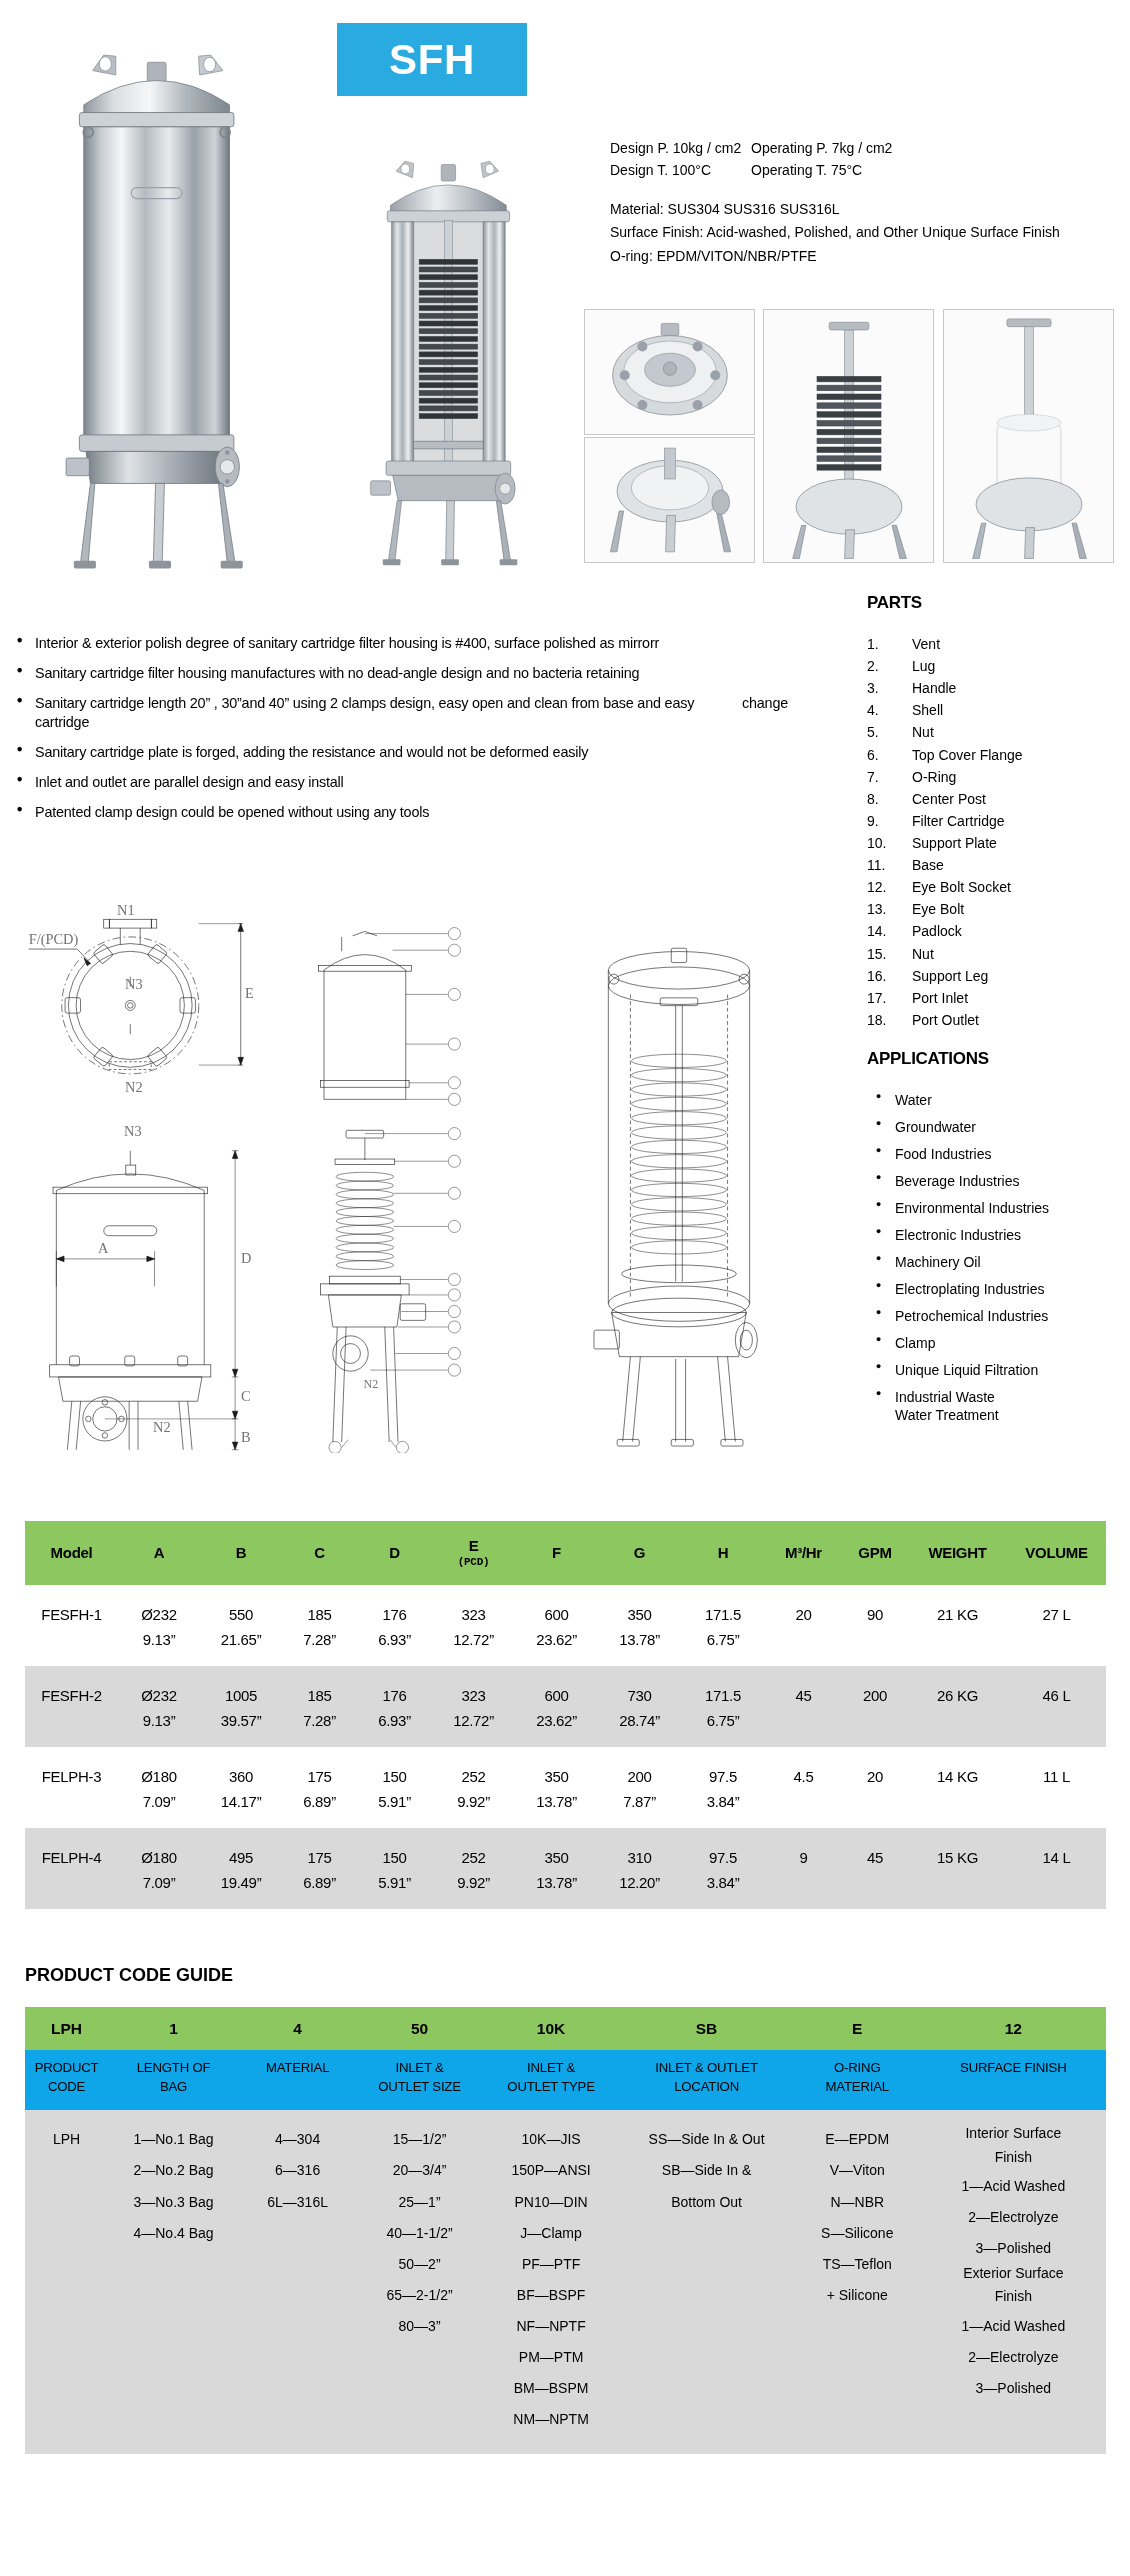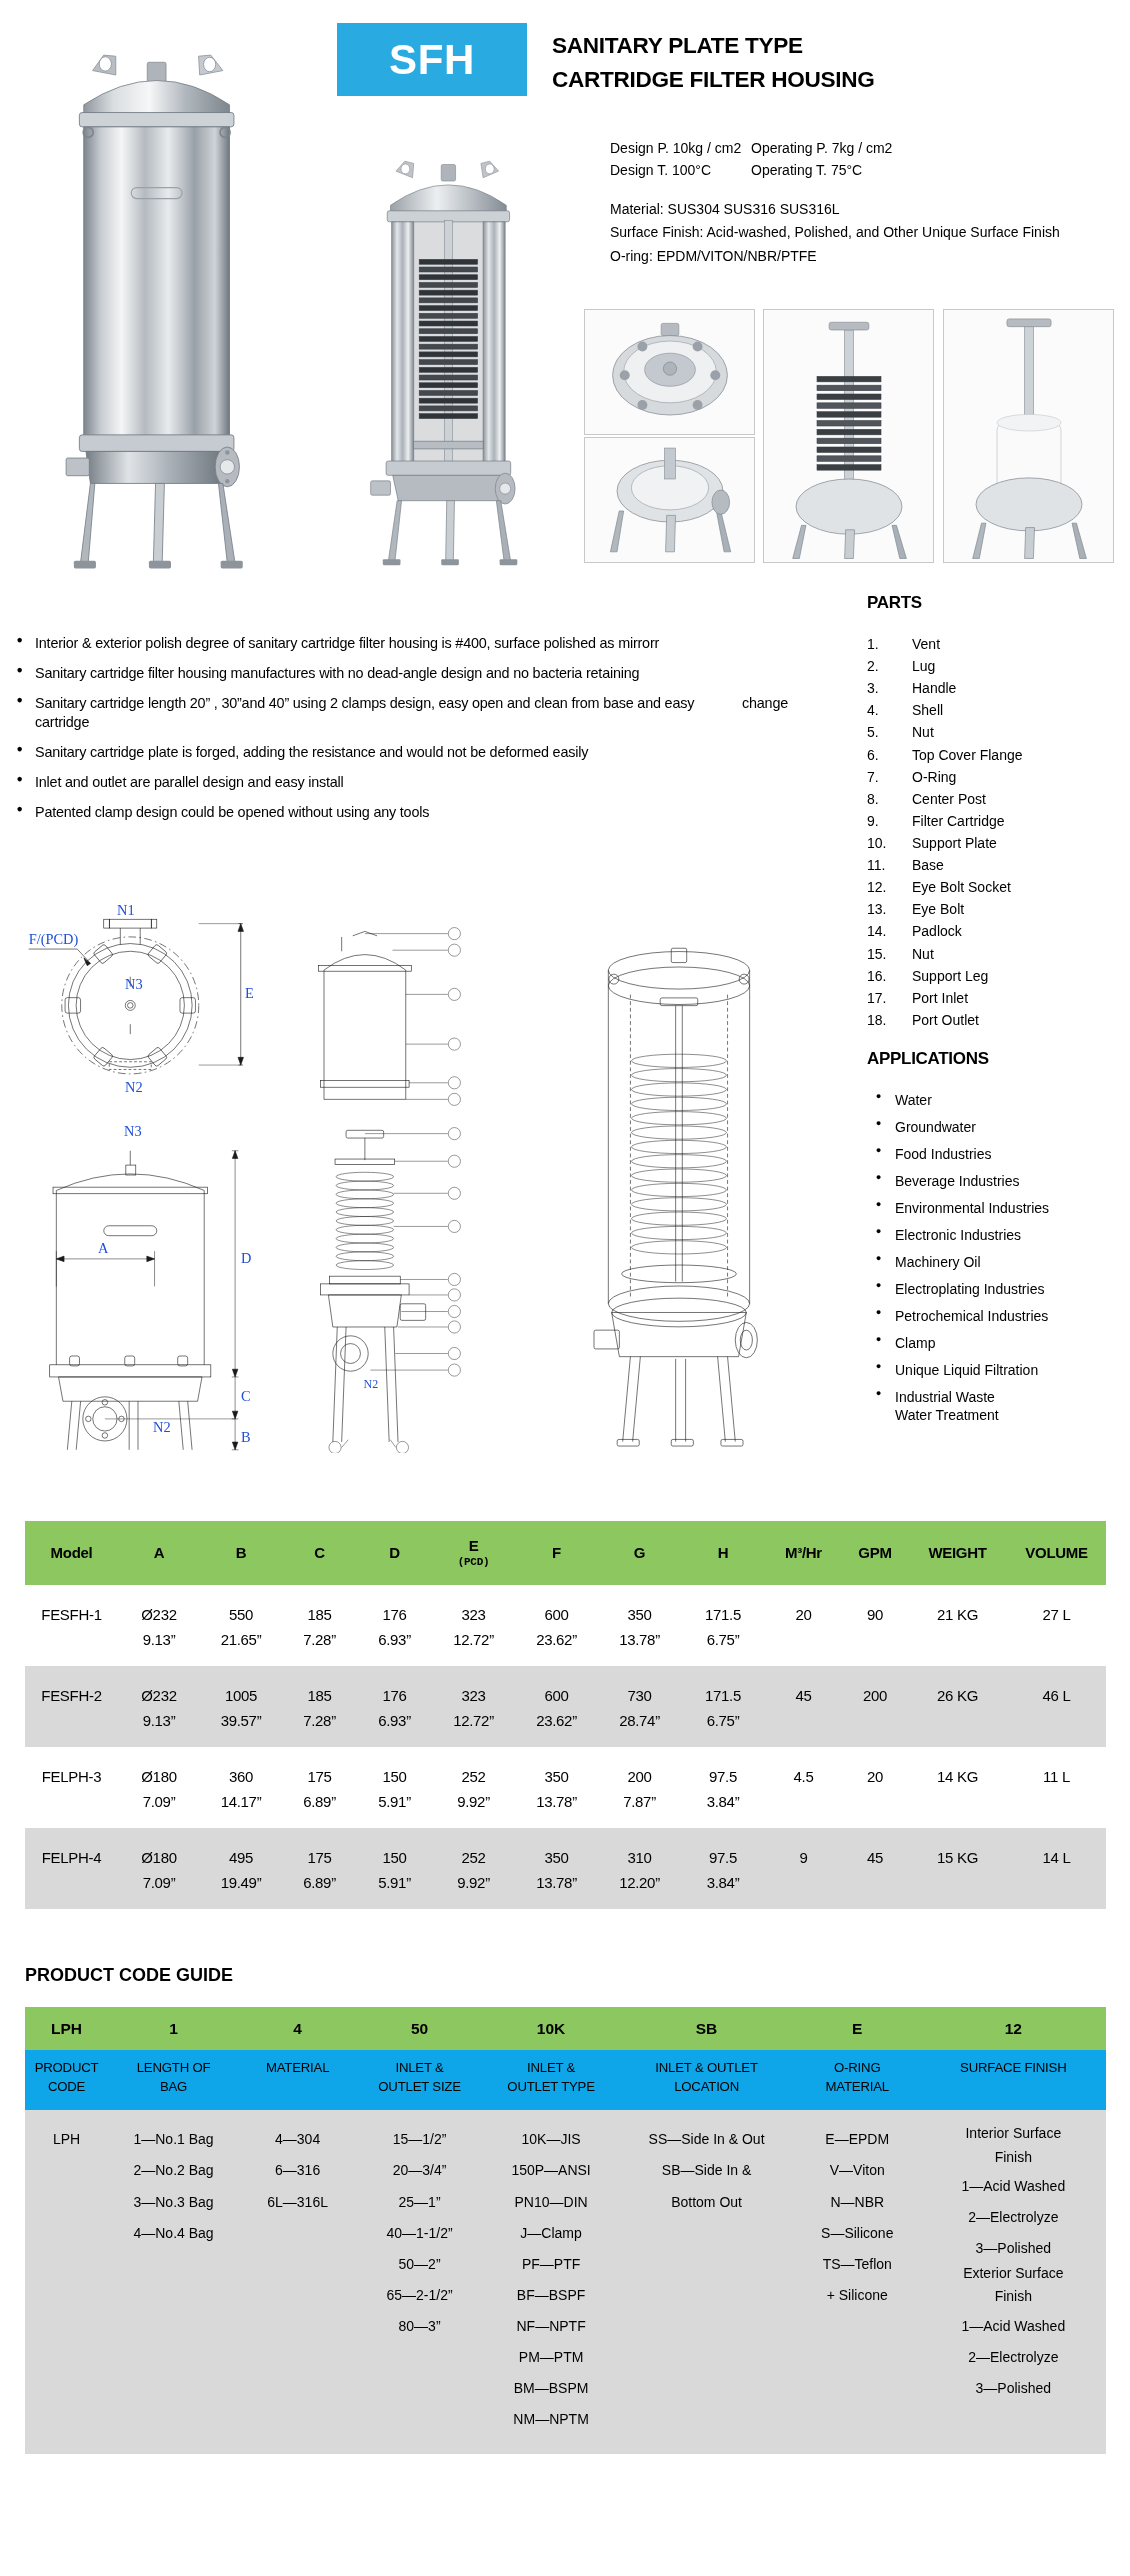--- a/index.html
+++ b/index.html
@@ -92,21 +92,21 @@
   
   .drawings { position: absolute; left: 16.6px; top: 911px; width: 828px; height: 552px; }
   .dwg { position: absolute; }
   .dwg-top-view { left: 5.5px;  top: 5.5px;  width: 232px; height: 221px; }
   .dwg-front    { left: 5.5px;  top: 232px; width: 232px; height: 309px; }
   .dwg-side     { left: 265px; top: 5.5px;  width: 221px; height: 536px; }
   .dwg-iso      { left: 524px; top: 5.5px;  width: 287px; height: 536px; }
   .dwg svg { display: block; }
   .dwg-label {
     position: absolute; font-family: "Liberation Serif", serif;
-    font-size: 14.4px; color: #1d4ed8;
+    font-size: 14.4px; color: #737373;
   }
 
   
   .spec-table {
     position: absolute; left: 25px; top: 1521px;
     width: 1081px; border-collapse: collapse;
   }
   .spec-table th, .spec-table td {
     text-align: center; font-size: 15px; padding: 0;
     letter-spacing: -0.3px;
@@ -164,24 +164,20 @@
   .pcg-c8 { width: 174px; }
   .opt { display: block; }
   .sf-head { display: block; line-height: 1.35; margin-bottom: 4.4px; }
 </style>
 </head>
 <body>
 
 <div class="header">
   <div class="logo-box">
     <span class="logo-text">SFH</span>
-  </div>
-  <div class="header-title">
-    <div>SANITARY PLATE TYPE</div>
-    <div>CARTRIDGE FILTER HOUSING</div>
   </div>
 </div>
 
 <div class="photo-main">
   <svg width="276" height="563" viewBox="0 0 500 1020">
     <defs>
       <linearGradient id="shellG" x1="0" y1="0" x2="1" y2="0">
         <stop offset="0%" stop-color="#7d858d"></stop>
         <stop offset="12%" stop-color="#c9ced3"></stop>
         <stop offset="26%" stop-color="#f4f6f7"></stop>

